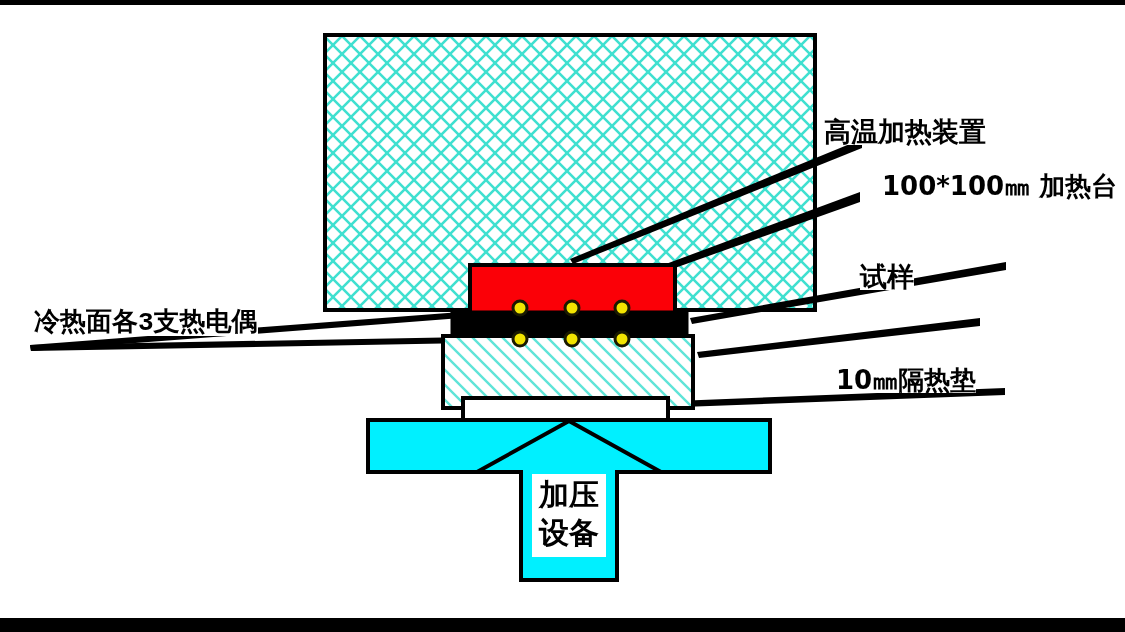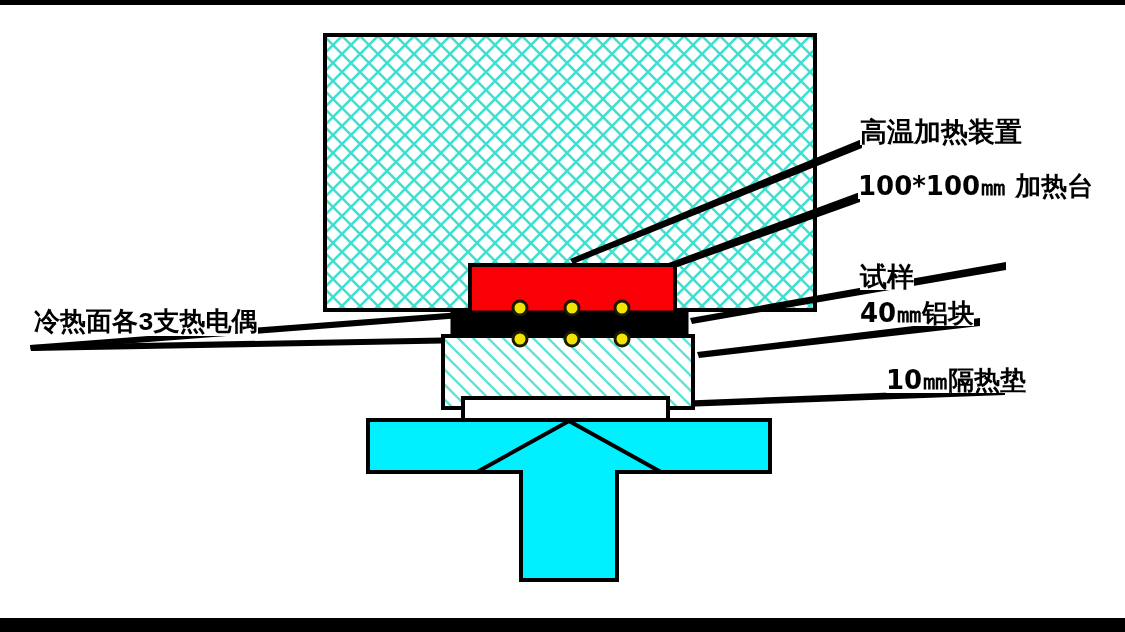--- a/index.html
+++ b/index.html
@@ -42,20 +42,21 @@
     line-height: 1.0;
     letter-spacing: 0px;
   }
   .lbl-cn {
     font-family: "DejaVu Sans", "Liberation Sans", sans-serif;
     font-size: 27px;
   }
   .lbl-mix {
     font-family: "DejaVu Sans", "Liberation Sans", sans-serif;
     font-size: 26px;
+    margin-left: 24px;
   }
   .lbl-left {
     font-family: Liberation Mono, monospace;
     font-size: 26px;
   }
   .arrow-text {
     position: absolute;
     background: #ffffff;
     color: #000000;
     font-family: "DejaVu Sans", "Liberation Sans", sans-serif;
@@ -130,28 +131,31 @@
       <circle cx="622" cy="308" r="7" fill="#f2e400" stroke="#1a1a00" stroke-width="3"></circle>
     </g>
 
     <g>
       <circle cx="520" cy="339" r="7" fill="#f2e400" stroke="#1a1a00" stroke-width="3"></circle>
       <circle cx="572" cy="339" r="7" fill="#f2e400" stroke="#1a1a00" stroke-width="3"></circle>
       <circle cx="622" cy="339" r="7" fill="#f2e400" stroke="#1a1a00" stroke-width="3"></circle>
     </g>
   </svg>
 
-  <div class="label lbl-cn" style="left:860px; top:118px;">高温加热装置</div>
+  <div class="label lbl-cn" style="left:824px; top:118px;">高温加热装置</div>
 
   <div class="label lbl-mix" style="left:858px; top:173px;">100*100㎜ 加热台</div>
 
   <div class="label lbl-cn" style="left:860px; top:240px;margin-top:23px;">试样</div>
 
-  <div class="label lbl-mix" style="left:860px; top:300px;">40㎜铝块</div>
 
-  <div class="label lbl-mix" style="left:886px; top:367px;">10㎜隔热垫</div>
+  <div class="label lbl-mix" style="left:812px; top:367px;">10㎜隔热垫</div>
 
   <div class="label lbl-left" style="left:34px; top:310px;">冷热面各3支热电偶</div>
 
+  <div class="arrow-text" style="left:532px; top:474px; width:66px;">
+    <div>加压</div>
+    <div>设备</div>
+  </div>
 
   <div class="bar-bottom"></div>
 
 </div>
 
 </body></html>

